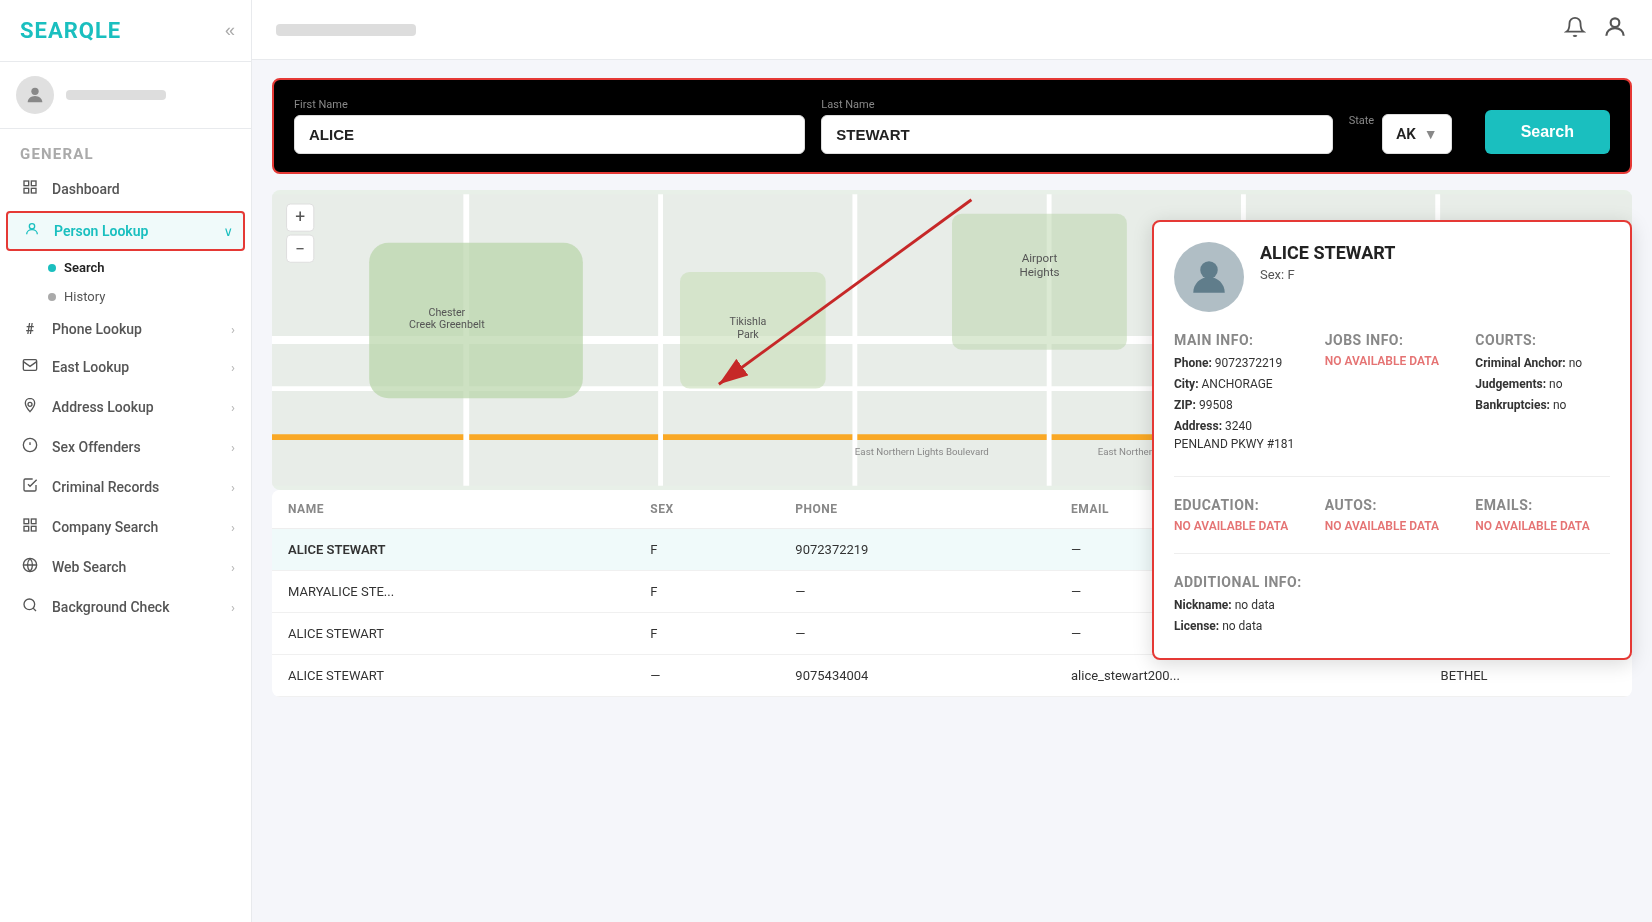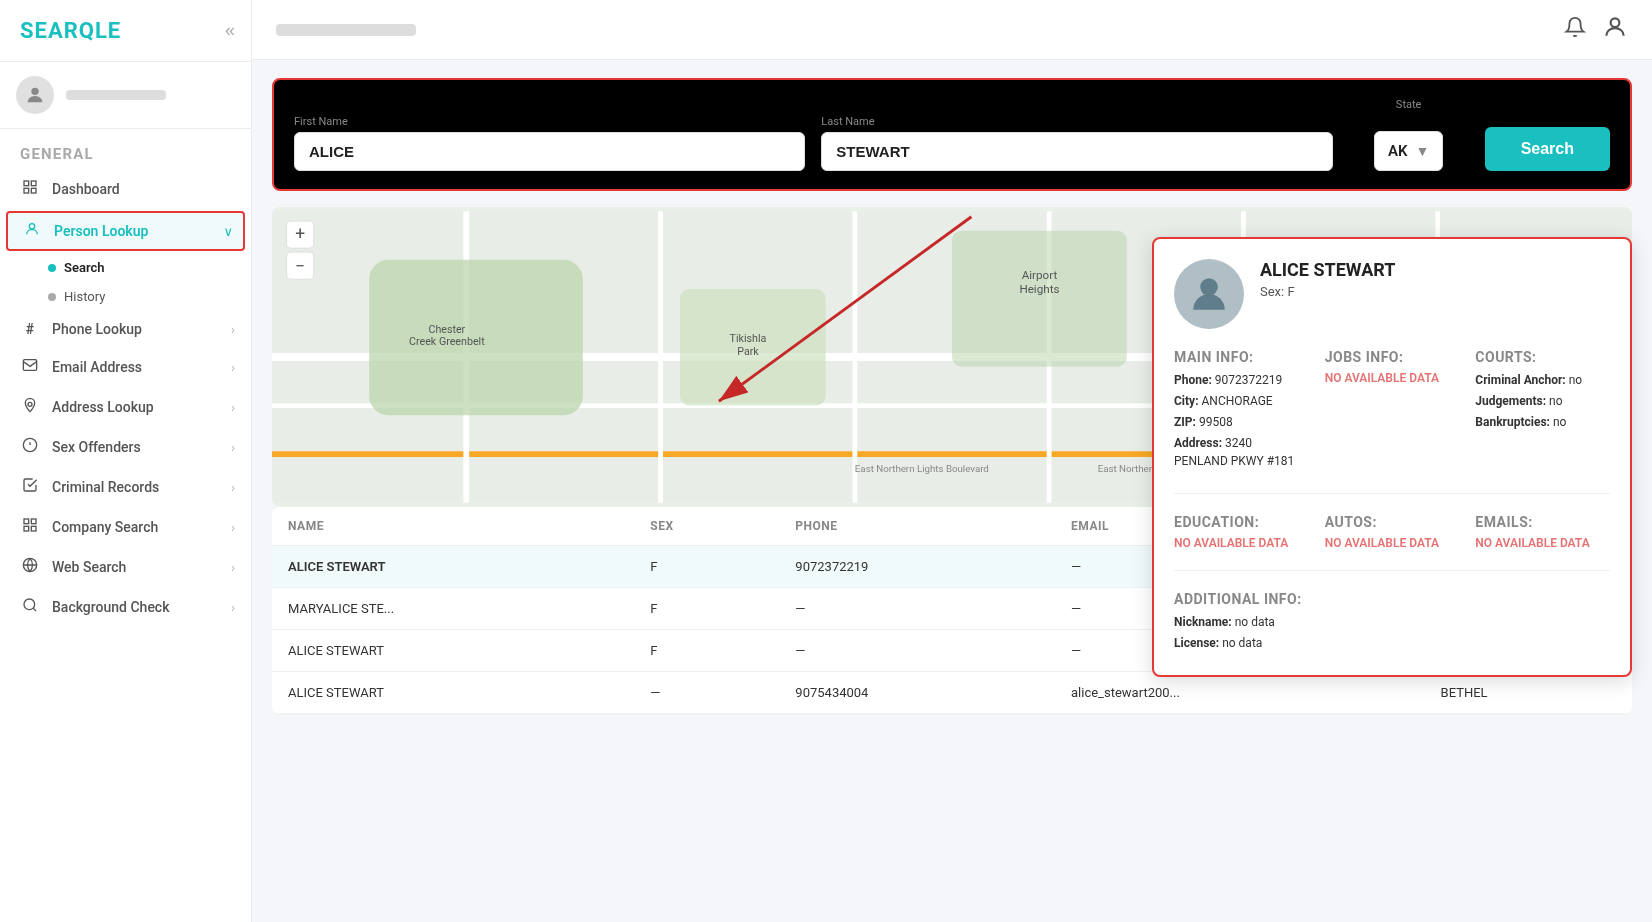--- a/index.html
+++ b/index.html
@@ -192,24 +192,22 @@
       border: 1px solid #ddd;
       border-radius: 6px;
       padding: 10px 14px;
       font-size: 15px;
       font-weight: 600;
       color: #222;
       outline: none;
     }
     .state-select-group {
       display: flex;
-      flex-direction: column;
-      gap: 20px;
+      gap: 8px;
       min-width: 120px;
-      align-items: center;
     }
     .state-select-group label {
       font-size: 11px;
       color: #888;
     }
     .state-select-wrap {
       display: flex;
       align-items: center;
       border: 1px solid #ddd;
       border-radius: 6px;
@@ -409,21 +407,21 @@
     <span class="chevron">›</span>
   </div>
 
   <div class="sidebar-item">
     <span class="item-icon">
       <svg width="16" height="16" viewBox="0 0 24 24" fill="none" stroke="currentColor" stroke-width="2">
           <rect x="2" y="4" width="20" height="16" rx="2"></rect>
           <path d="m2 7 10 7 10-7"></path>
         </svg>
     </span>
-    <span class="item-label">Email Address</span>
+    <span class="item-label">East Lookup</span>
     <span class="chevron">›</span>
   </div>
 
   <div class="sidebar-item">
     <span class="item-icon">
       <svg width="16" height="16" viewBox="0 0 24 24" fill="none" stroke="currentColor" stroke-width="2">
           <circle cx="12" cy="11" r="3"></circle>
           <path d="M12 2C8.13 2 5 5.13 5 9c0 5.25 7 13 7 13s7-7.75 7-13c0-3.87-3.13-7-7-7z"></path>
         </svg>
     </span>

